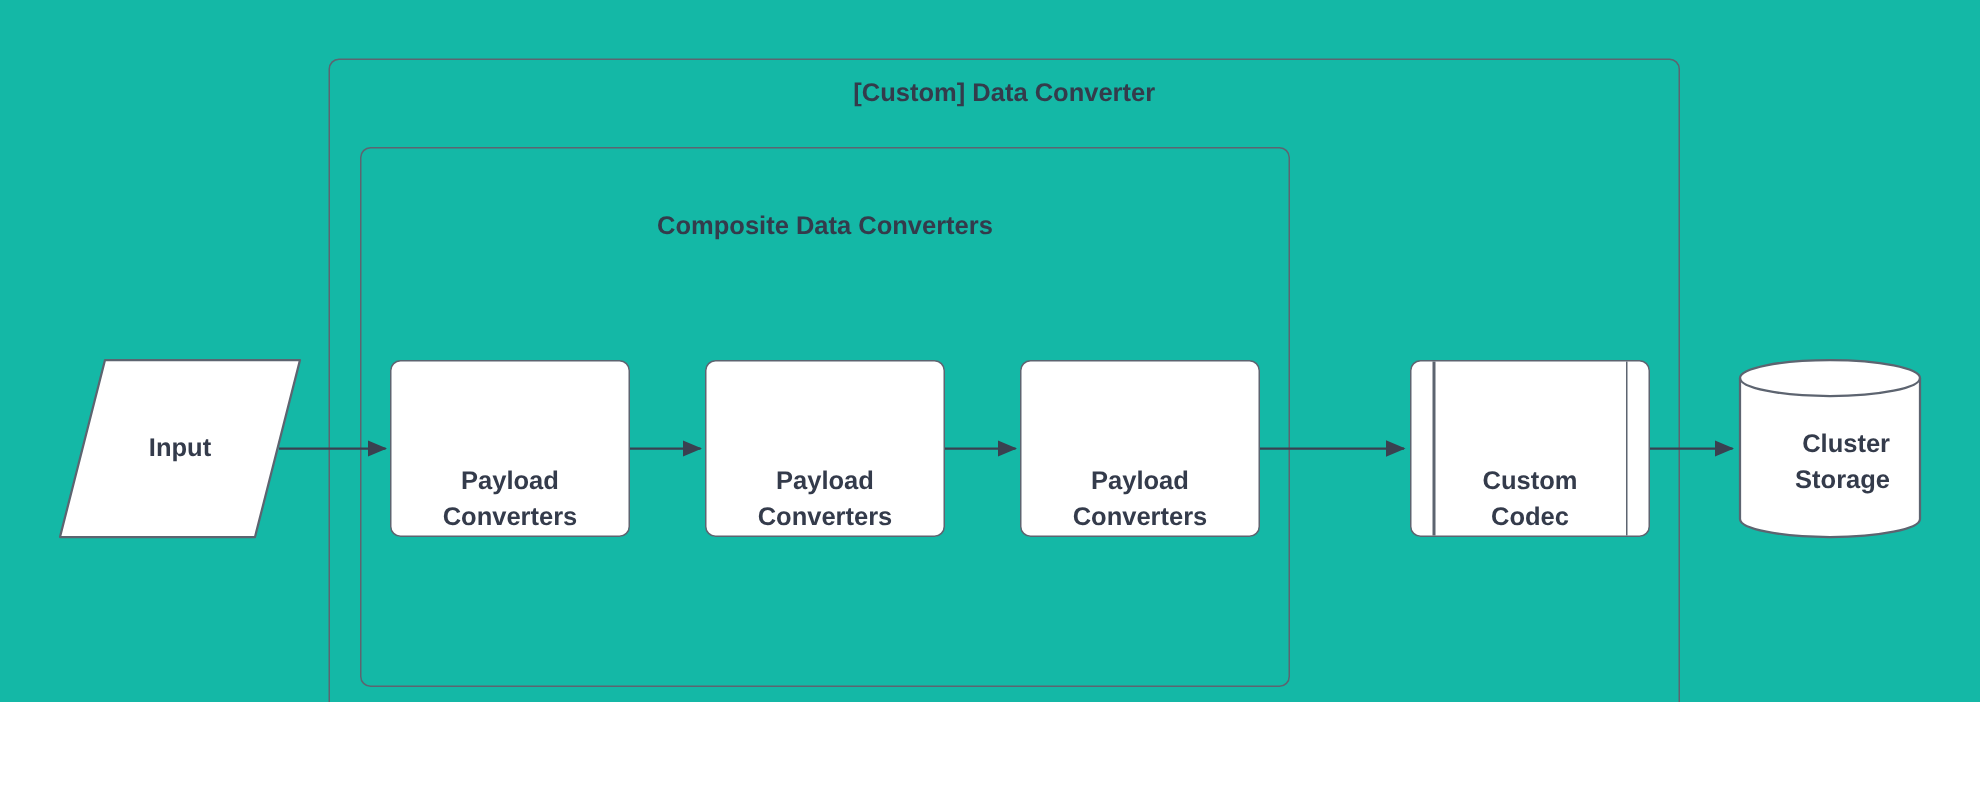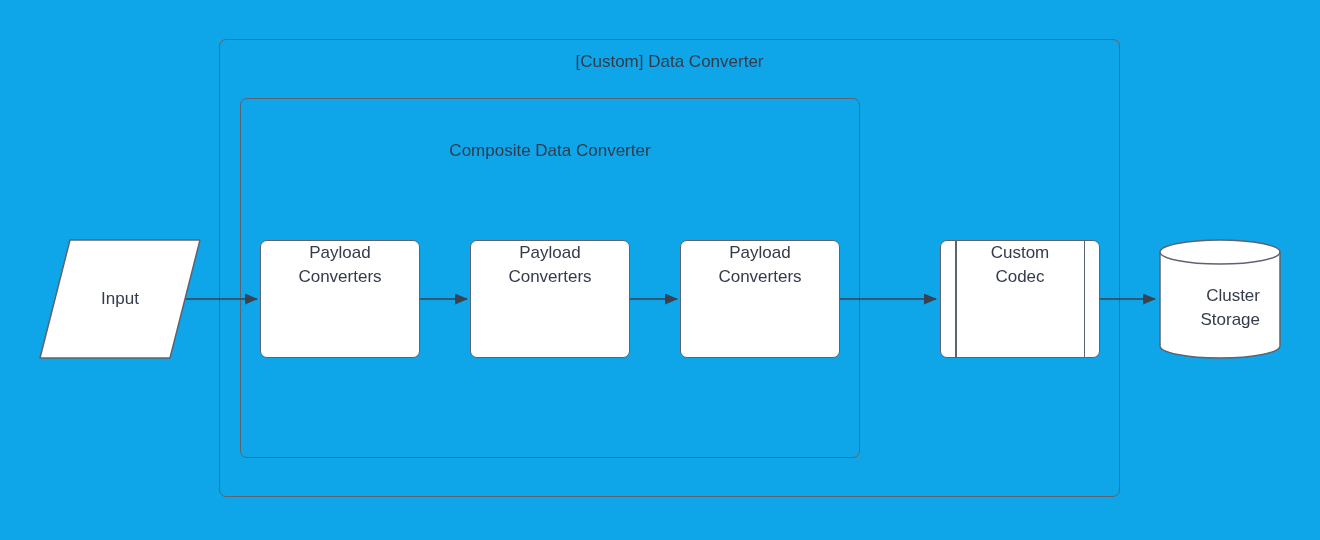--- a/index.html
+++ b/index.html
@@ -1,23 +1,24 @@
 <!DOCTYPE html>
 <html><head>
 <meta charset="utf-8">
 <style>
   html, body { margin: 0; padding: 0; background: #ffffff; }
   .canvas {
     position: relative;
     width: 1320px;
-    height: 540px;
-    background: #0ea5e9;
+    height: 468px;
+    background: #14b8a6;
     font-family: "Liberation Sans", sans-serif;
     color: #343b4b;
     overflow: hidden;
+    font-weight: bold;
   }
   .frame {
     position: absolute;
     border: 1.5px solid #5d6470;
     border-radius: 7px;
     background: transparent;
     box-sizing: border-box;
   }
   .frame-title {
     position: absolute;
@@ -29,21 +30,21 @@
     color: #343b4b;
     white-space: nowrap;
   }
   .node {
     position: absolute;
     border: 1.5px solid #5d6470;
     border-radius: 7px;
     background: #ffffff;
     box-sizing: border-box;
     display: flex;
-    align-items: flex-start;
+    align-items: flex-end;
     justify-content: center;
     text-align: center;
     font-size: 17px;
     line-height: 24px;
   }
   .node-label {
     display: inline-block;
     max-width: 104px;
   }
   .codec-bar {
@@ -86,21 +87,21 @@
 </head>
 <body>
 
 <div class="canvas">
 
   <div class="frame" style="left:219px; top:39px; width:901px; height:458px;">
     <div class="frame-title" style="top:12px;">[Custom] Data Converter</div>
   </div>
 
   <div class="frame" style="left:240px; top:98px; width:620px; height:360px;">
-    <div class="frame-title" style="top:42px;">Composite Data Converter</div>
+    <div class="frame-title" style="top:42px;">Composite Data Converters</div>
   </div>
 
   <div class="node" style="left:260px; top:240px; width:160px; height:118px;">
     <span class="node-label">Payload Converters</span>
   </div>
 
   <div class="node" style="left:470px; top:240px; width:160px; height:118px;">
     <span class="node-label">Payload Converters</span>
   </div>
 

